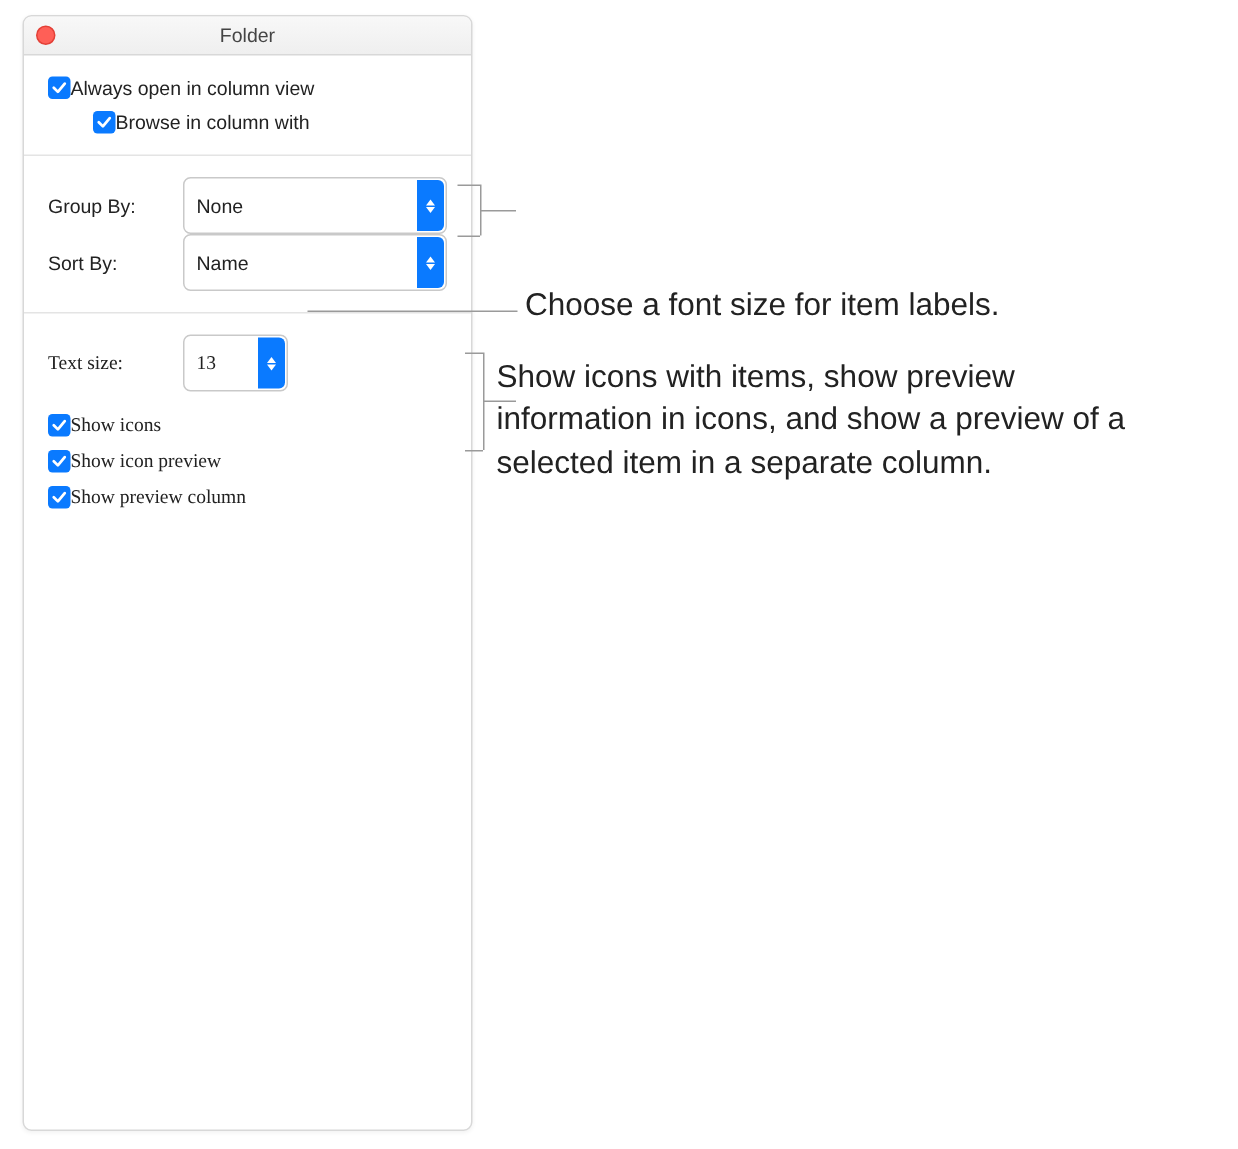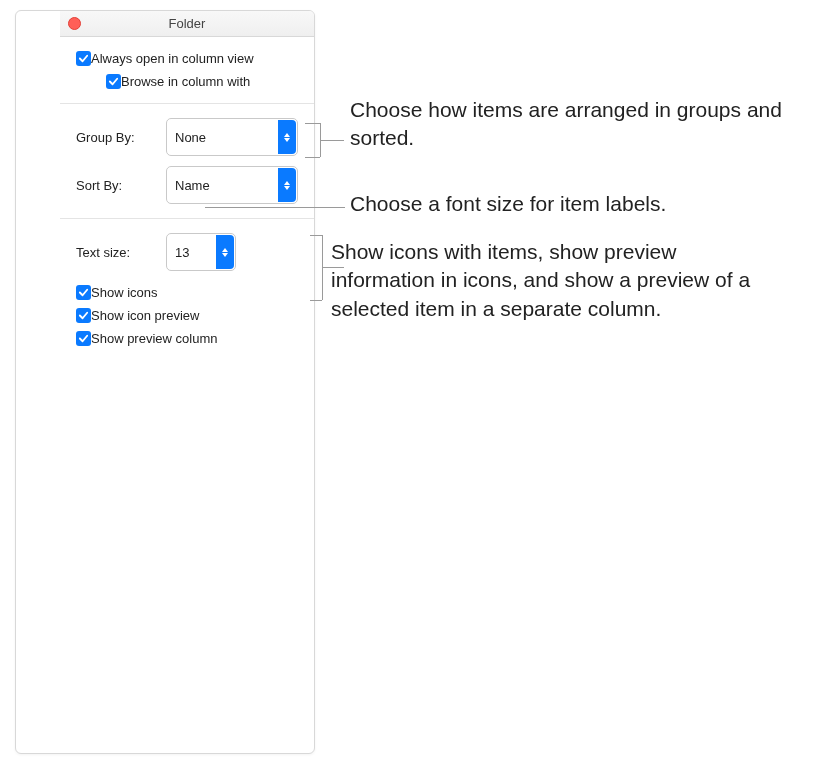--- a/index.html
+++ b/index.html
@@ -23,21 +23,20 @@
     position: absolute;
     left: 15px;
     top: 10px;
     width: 300px;
     height: 744px;
     background: #fff;
     border: 1px solid #d8d8d8;
     border-radius: 6px;
     box-shadow: 0 1px 3px rgba(0,0,0,0.05);
     overflow: hidden;
-    padding-left: 44px;
   }
   .titlebar {
     height: 26px;
     background: linear-gradient(#f8f8f8, #efefef);
     border-bottom: 1px solid #d8d8d8;
     position: relative;
     display: flex;
     align-items: center;
     justify-content: center;
   }
@@ -52,21 +51,21 @@
   }
   .title {
     font-size: 13px;
     font-weight: 500;
     color: #444;
   }
   .section {
     padding: 14px 16px 14px 16px;
     border-bottom: 1px solid #e4e4e4;
   }
-  .section.last { border-bottom: none; }
+  .section.last { border-bottom: none; font-family: Liberation Serif, serif; }
   .checkbox-row {
     display: flex;
     align-items: center;
     gap: 0;
     margin-bottom: 8px;
   }
   .checkbox-row:last-child { margin-bottom: 0; }
   .checkbox-row.indent { margin-left: 30px; }
   .checkbox {
     width: 15px; height: 15px;
@@ -74,21 +73,20 @@
     border-radius: 3px;
     display: flex; align-items: center; justify-content: center;
     flex-shrink: 0;
     position: relative;
   }
   .checkbox svg { width: 11px; height: 11px; }
   .cb-label { font-size: 13px; color: #222; }
   .form-row {
     display: flex;
     align-items: center;
-    margin-bottom: 10px;
   }
   .form-row:last-child { margin-bottom: 0; }
   .form-label {
     width: 90px;
     font-size: 13px;
     color: #222;
     text-align: left;
   }
   .popup {
     flex: 1;
@@ -258,17 +256,16 @@
   <div class="bracket br1-vert"></div>
   <div class="bracket br1-lead"></div>
 
   <div class="lead2"></div>
 
   <div class="bracket br3-top"></div>
   <div class="bracket br3-bot"></div>
   <div class="bracket br3-vert"></div>
   <div class="bracket br3-lead"></div>
 
-  <div class="annotation a1">Choose how items are arranged in groups and sorted.</div>
   <div class="annotation a2">Choose a font size for item labels.</div>
   <div class="annotation a3">Show icons with items, show preview information in icons, and show a preview of a selected item in a separate column.</div>
 
 </div>
 
 </body></html>

